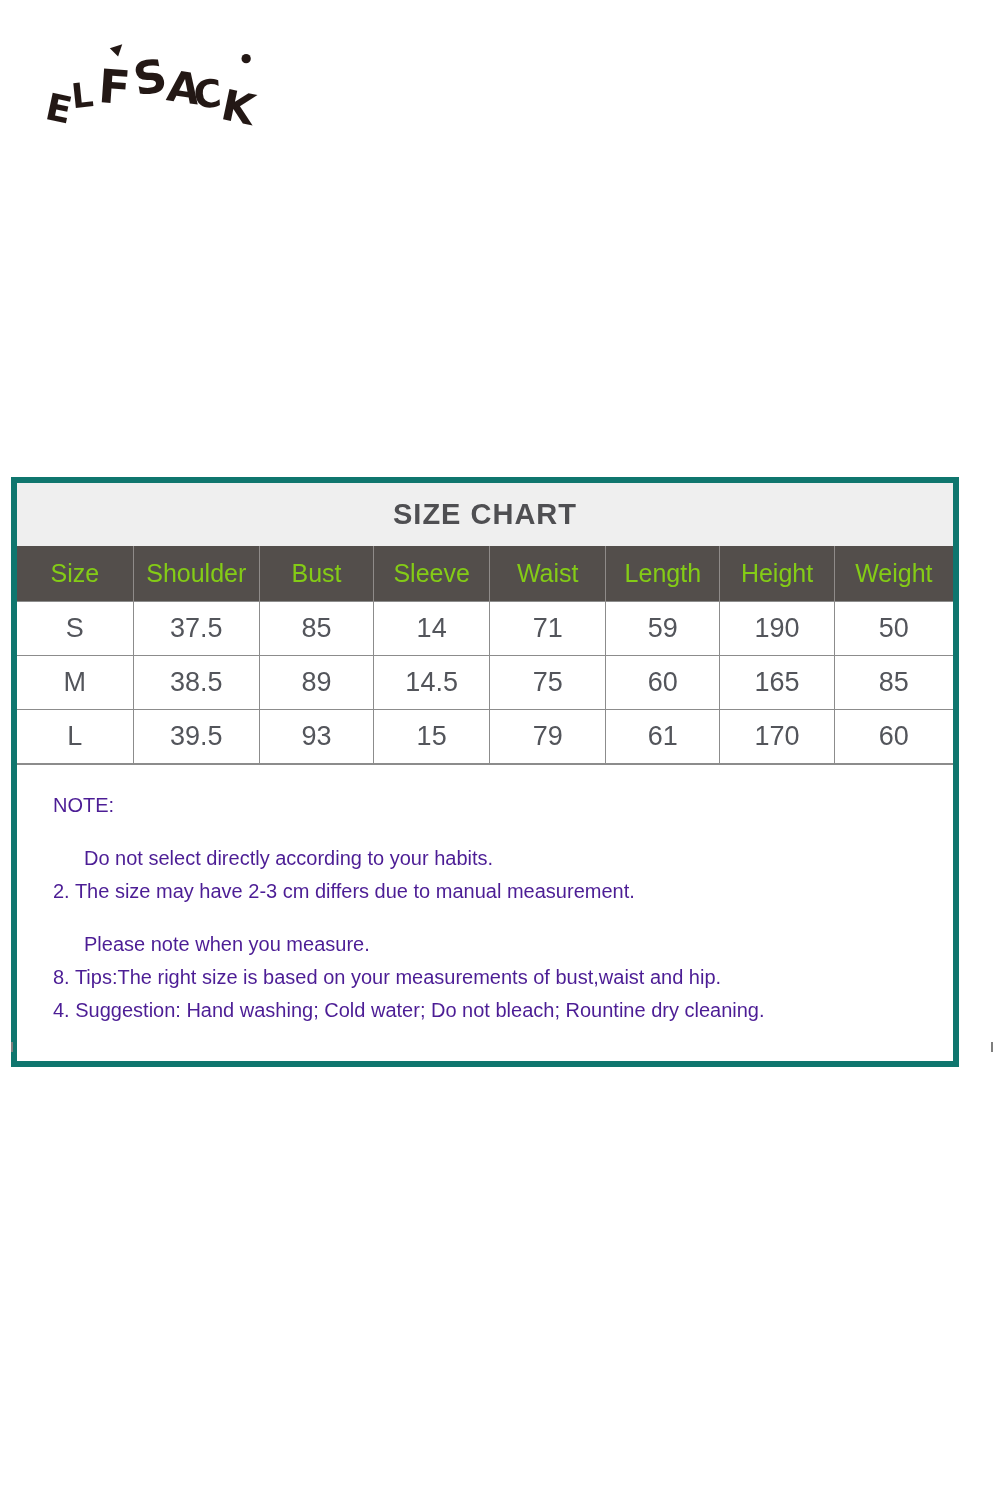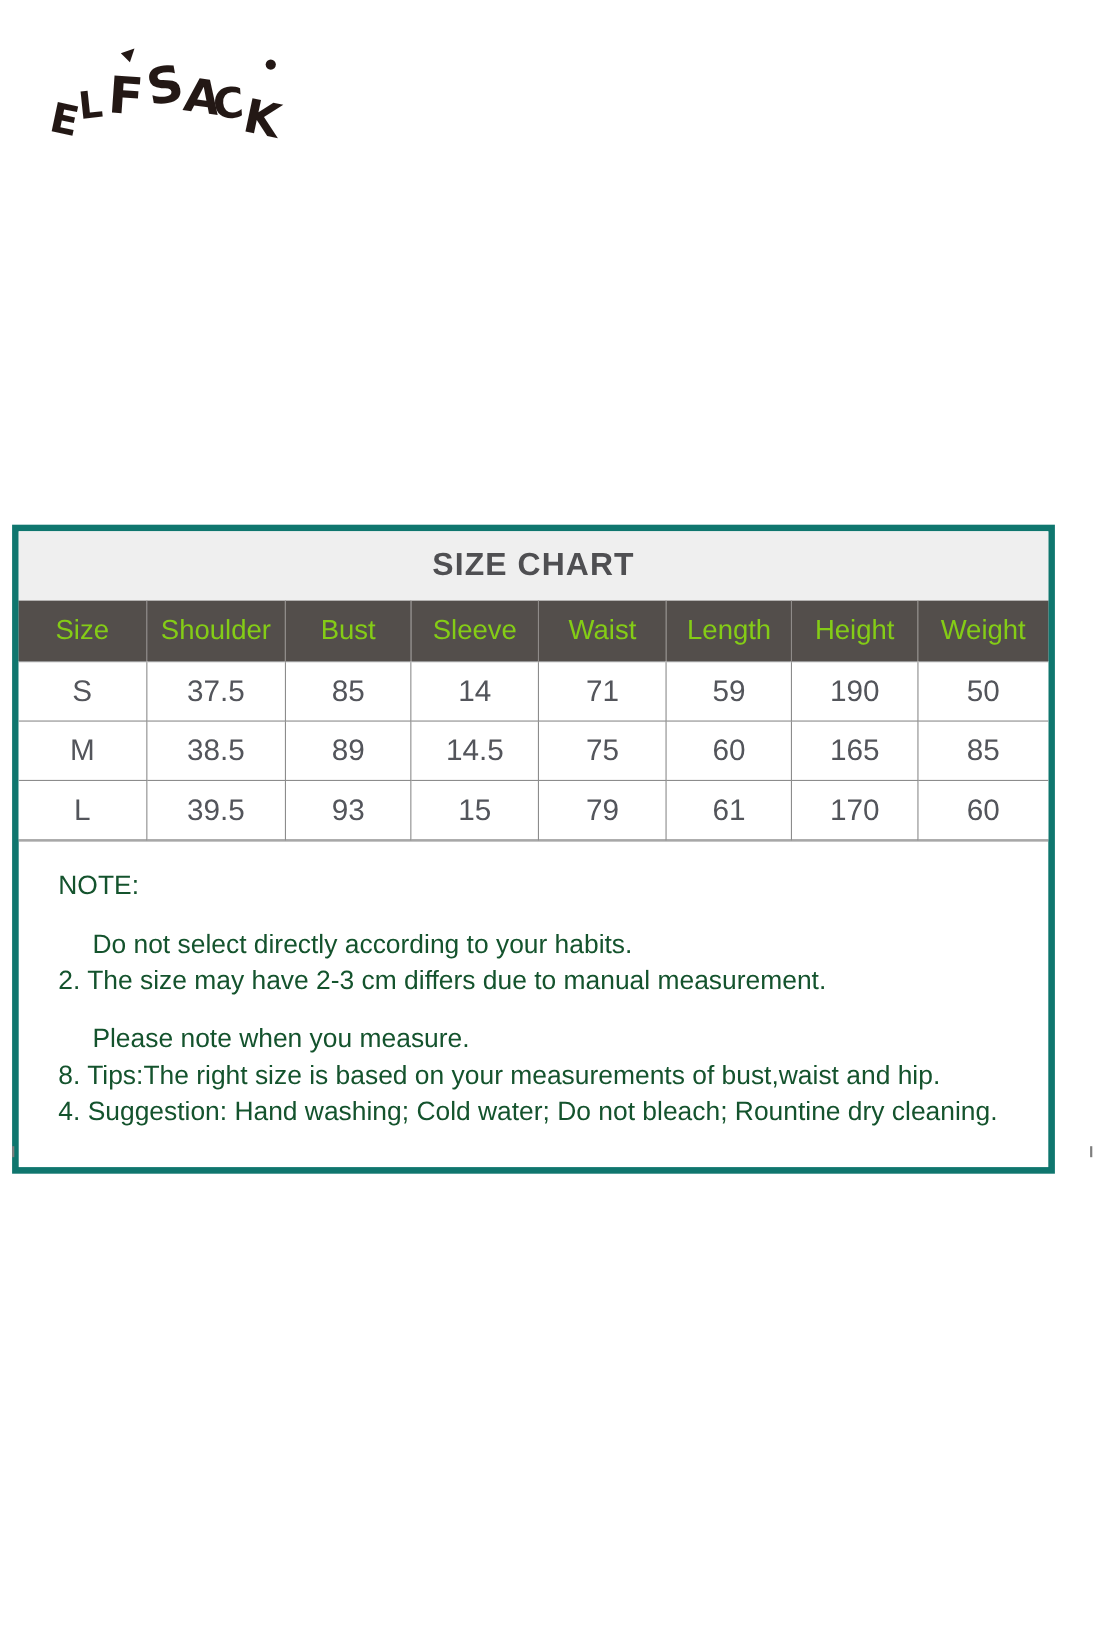--- a/index.html
+++ b/index.html
@@ -78,22 +78,22 @@
     border: 1px solid #8c8c8c;
     background: #ffffff;
   }
   .size-table tr td:first-child { border-left: none; }
   .size-table tr td:last-child  { border-right: none; margin-top: 41px; }
 
   
   .note {
     border-top: 1px solid #8c8c8c;
     padding: 24px 32px 34px 36px;
-    font-size: 24px;
-    color: #14532d;
+    font-size: 20px;
+    color: #4c1d95;
   }
   .note-line { line-height: 33px; white-space: nowrap; }
   .note-line.indent { padding-left: 31px; margin-top: 20px; }
 
   
   .next-box {
     position: absolute;
     left: 11px; top: 1042px;
     width: 982px; height: 10px;
     border-left: 2px solid #7e7e7e;

